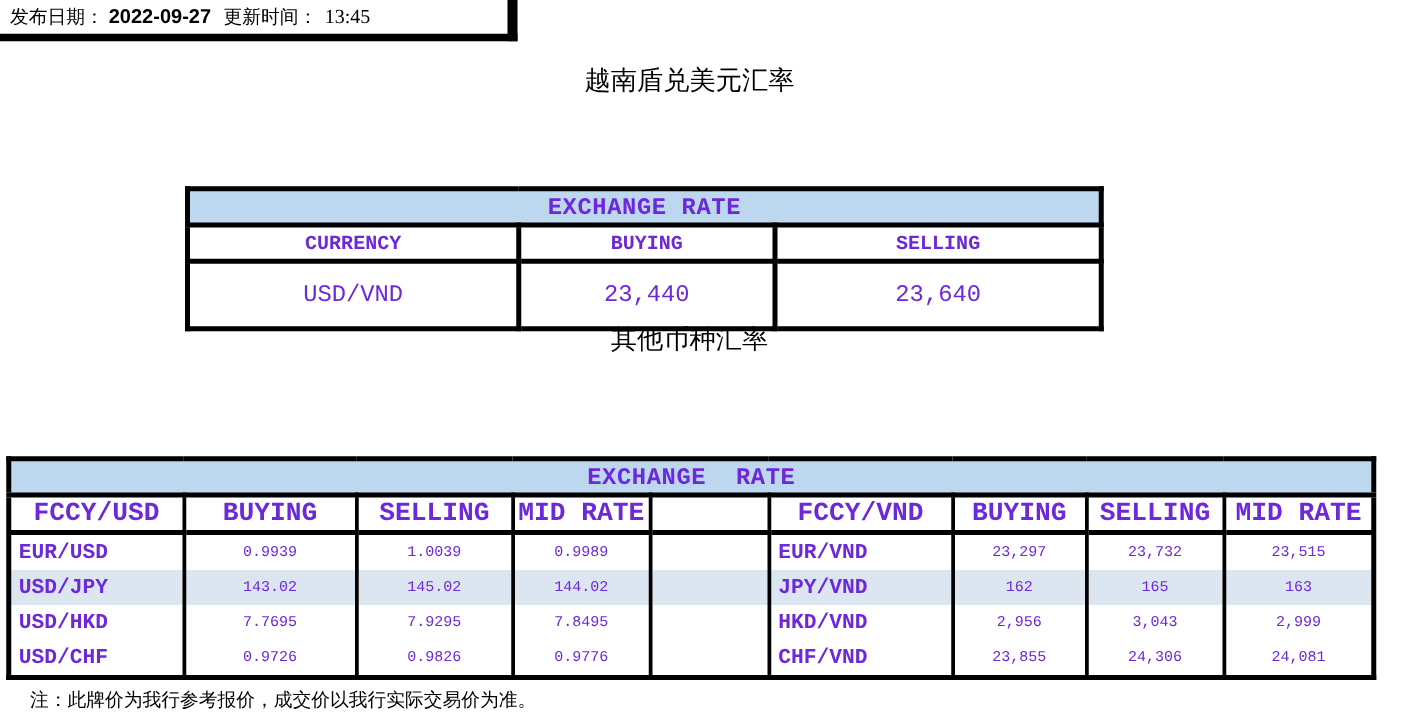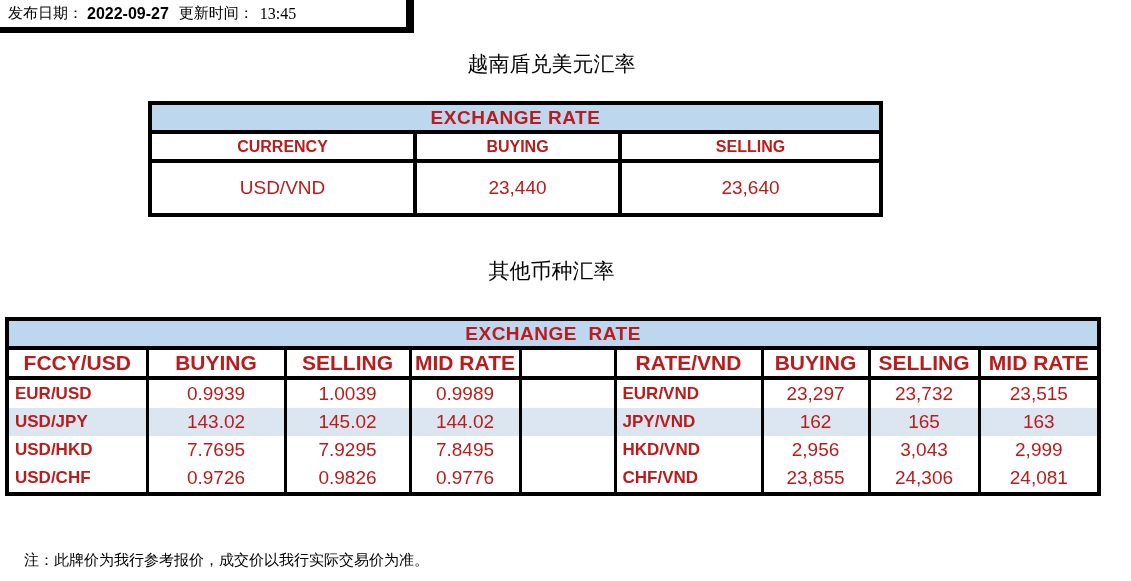--- a/index.html
+++ b/index.html
@@ -48,22 +48,23 @@
     font-weight: normal;
     color: #000;
   }
   .title-1 { top: 50px; }
   .title-2 { top: 257px; }
 
   
   table {
     border-collapse: collapse;
     table-layout: fixed;
-    font-family: Liberation Sans, sans-serif;
-    color: #b91c1c;
+    font-family: Liberation Mono, monospace;
+    color: #6d28d9;
+    margin-top: 48px;
   }
   td { padding: 0; text-align: center; overflow: hidden; }
   .main-hdr {
     background: #BDD7EE;
     font-weight: bold;
     font-size: 19px;
     letter-spacing: 0.5px;
     white-space: pre;
   }
 
@@ -86,21 +87,21 @@
   }
   .t2 td { border-left: 3px solid #000; border-right: 3px solid #000; }
   .t2 .hdr-row td { height: 25px; border-top: 3px solid #000; border-bottom: 4px solid #000; }
   .t2 .col-row td {
     height: 26px;
     border-top: 4px solid #000;
     border-bottom: 4px solid #000;
     font-weight: bold;
     font-size: 21px;
   }
-  .t2 .data-row td { height: 28px; font-size: 19px; border-top: 0; border-bottom: 0; }
+  .t2 .data-row td { height: 28px; font-size: 12px; border-top: 0; border-bottom: 0; }
   .t2 .data-row td.lbl {
     text-align: left;
     padding-left: 6px;
     font-weight: bold;
     font-size: 17px;
   }
   .t2 tr.stripe td { background: #DCE6F1; }
 
   
   .note {
@@ -161,21 +162,21 @@
   <tbody>
       <tr class="hdr-row">
     <td colspan="9" class="main-hdr">EXCHANGE  RATE</td>
   </tr>
   <tr class="col-row">
     <td>FCCY/USD</td>
     <td>BUYING</td>
     <td>SELLING</td>
     <td>MID RATE</td>
     <td></td>
-    <td>RATE/VND</td>
+    <td>FCCY/VND</td>
     <td>BUYING</td>
     <td>SELLING</td>
     <td>MID RATE</td>
   </tr>
 
   <tr class="data-row">
     <td class="lbl">EUR/USD</td>
     <td>0.9939</td>
     <td>1.0039</td>
     <td>0.9989</td>

